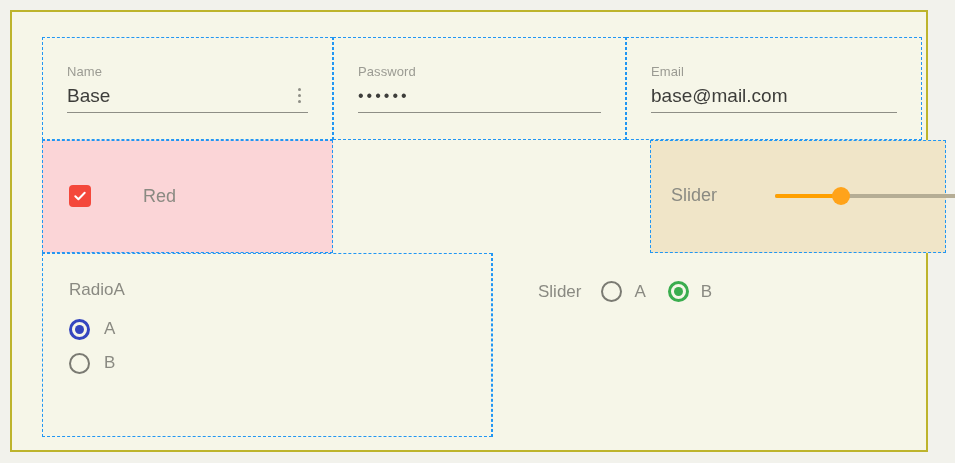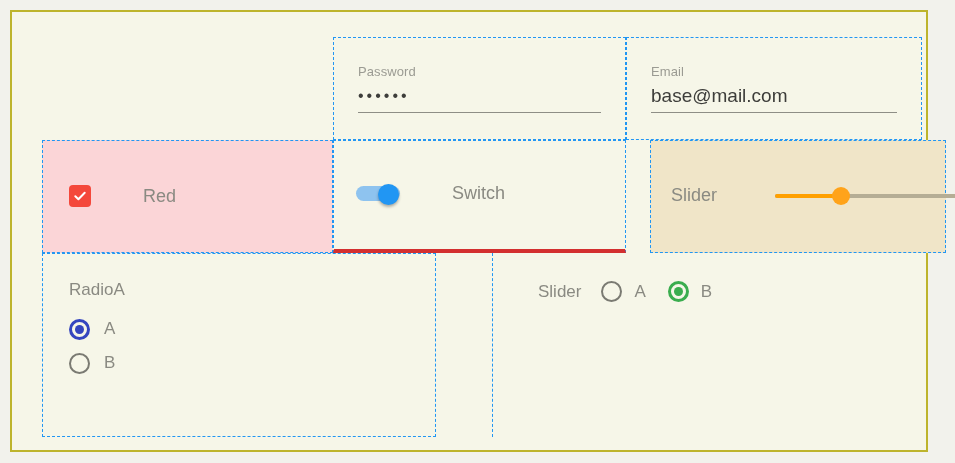--- a/index.html
+++ b/index.html
@@ -48,21 +48,21 @@
 
   
   .cell-name      { left: 0px;   top: 0px;   width: 291px; height: 103px; }
   .cell-password  { left: 291px; top: 0px;   width: 293px; height: 103px; }
   .cell-email     { left: 584px; top: 0px;   width: 296px; height: 103px; }
   
   .cell-check     { left: 0px;   top: 103px; width: 291px; height: 113px; background:#fbd5d7; }
   .cell-switch    { left: 291px; top: 103px; width: 293px; height: 113px; border-bottom: 4px solid #d32f2f; }
   .cell-slider    { left: 608px; top: 103px; width: 296px; height: 113px; background:#f0e5c8; }
   
-  .cell-radioa    { left: 0px;   top: 216px; width: 394px; height: 184px; }
+  .cell-radioa    { left: 0px;   top: 216px; width: 450px; height: 184px; }
   .cell-radiob    { left: 450px; top: 216px; width: 430px; height: 184px; border-left: 1px dashed #2196f3; border-top:none; border-right:none; border-bottom:none;}
 
   
   .field {
     position: absolute;
     left: 24px;
     top: 26px;
     right: 24px;
   }
   .field-label {
@@ -244,20 +244,33 @@
   .radio-group-h .radio-item { margin-right: 22px; height: auto; }
   .radio-group-h .radio-label { margin-left: 12px; }
 </style>
 </head>
 <body>
 
 <div id="root">
   <div class="panel">
     <div class="grid">
 
+      <div class="cell cell-name">
+        <div class="field">
+          <div class="field-label">Name</div>
+          <div class="field-row">
+            <div class="field-value">Base</div>
+            <span class="kebab-icon">
+              <i></i>
+                <i></i>
+                <i></i>
+            </span>
+          </div>
+        </div>
+      </div>
 
       <div class="cell cell-password">
         <div class="field">
           <div class="field-label">Password</div>
           <div class="field-row">
             <div class="field-value dots">••••••</div>
           </div>
         </div>
       </div>
 
@@ -274,29 +287,20 @@
         <div class="ctl-row cb-row">
           <span class="checkbox">
             <svg width="16" height="16" viewBox="0 0 16 16">
               <path d="M3.3 8.3 L6.4 11.3 L12.7 4.8" fill="none" stroke="#ffffff" stroke-width="2" stroke-linecap="round" stroke-linejoin="round"></path>
             </svg>
           </span>
           <span class="ctl-label">Red</span>
         </div>
       </div>
 
-      <div class="cell cell-switch">
-        <div class="ctl-row sw-row">
-          <span class="switch">
-            <span class="track"></span>
-            <span class="thumb"></span>
-          </span>
-          <span class="ctl-label">Switch</span>
-        </div>
-      </div>
 
       <div class="cell cell-slider">
         <div class="ctl-row sl-row">
           <span class="sl-label">Slider</span>
           <span class="slider">
             <span class="rail"></span>
             <span class="fill"></span>
             <span class="knob"></span>
           </span>
         </div>

